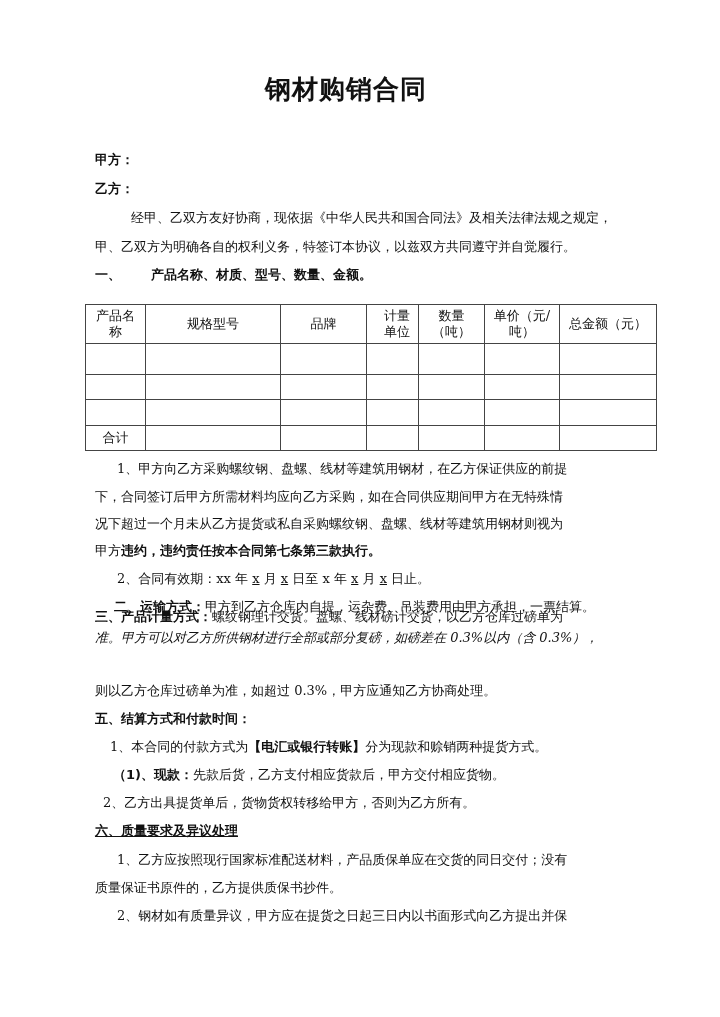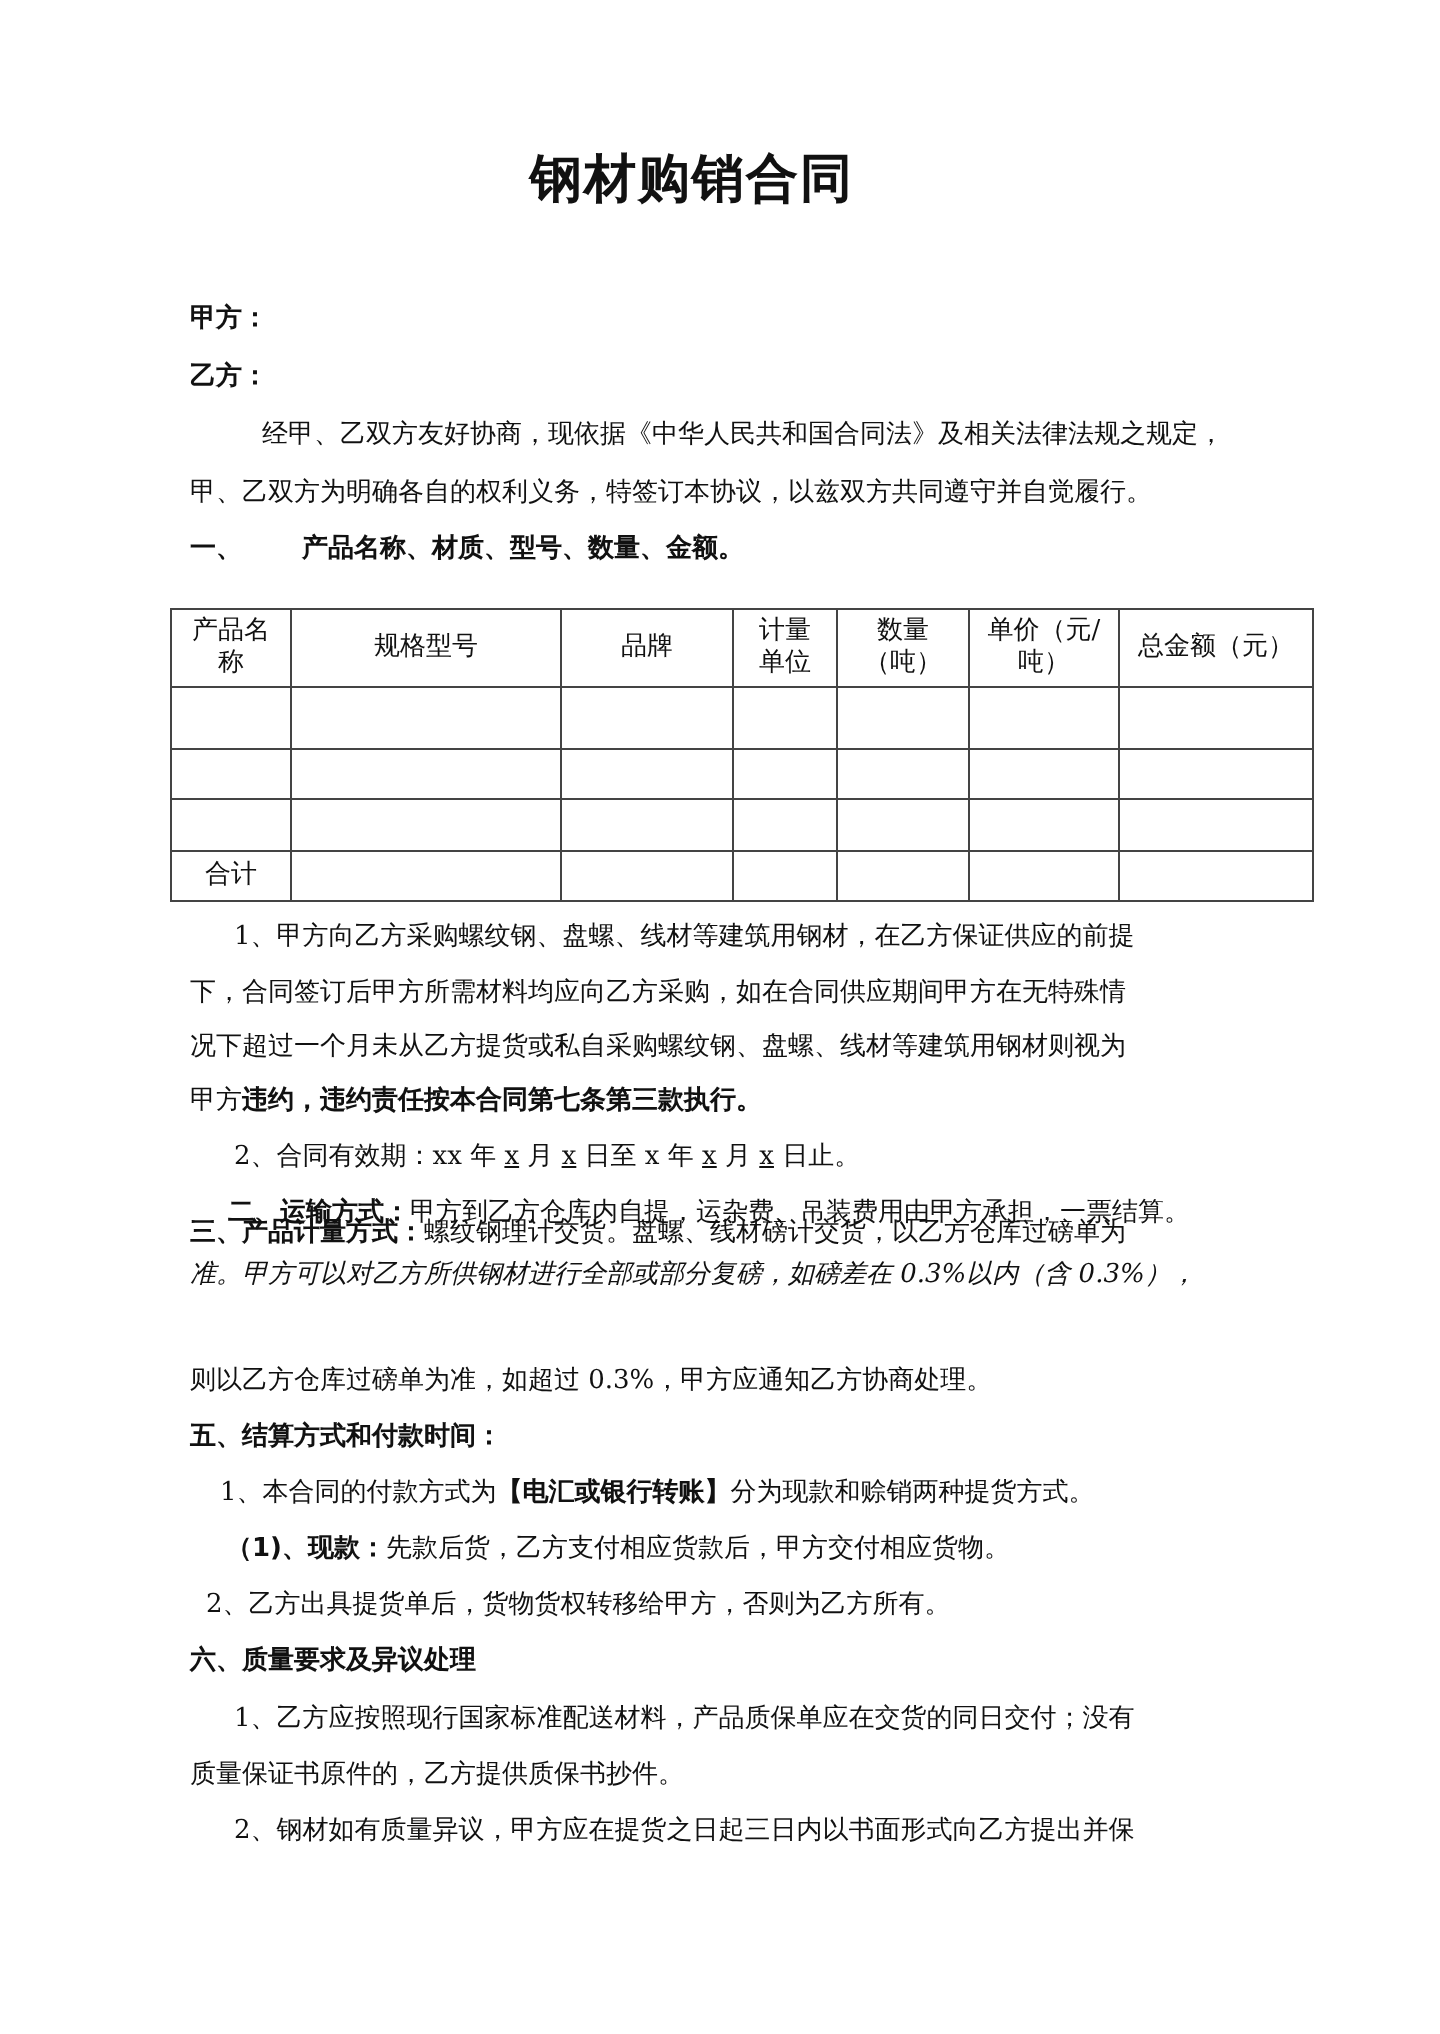--- a/index.html
+++ b/index.html
@@ -44,21 +44,21 @@
       <col style="width:52px">
       <col style="width:66px">
       <col style="width:75px">
       <col style="width:97px">
   </colgroup>
   <tbody>
       <tr class="hdr">
     <th style="padding:0 4px;">产品名称</th>
     <th>规格型号</th>
     <th>品牌</th>
-    <th style="padding:0 8px;">计量单位</th>
+    <th style="padding:0 8px;text-align:right;">计量单位</th>
     <th style="padding:0 8px;">数量（吨）</th>
     <th style="padding:0 4px;">单价（元/吨）</th>
     <th>总金额（元）</th>
   </tr>
   <tr class="r1">
     <td></td>
     <td></td>
     <td></td>
     <td></td>
     <td></td>
@@ -118,16 +118,16 @@
 
 <div class="line b" style="top:710px;">五、结算方式和付款时间：</div>
 <div class="line" style="top:738px; left:110px;">
   <span>1、本合同的付款方式为</span><span class="b">【电汇或银行转账】</span><span>分为现款和赊销两种提货方式。</span>
 </div>
 <div class="line" style="top:766px; left:113px;">
   <span class="b">（1)、现款：</span><span>先款后货，乙方支付相应货款后，甲方交付相应货物。</span>
 </div>
 <div class="line" style="top:794px; left:103px;">2、乙方出具提货单后，货物货权转移给甲方，否则为乙方所有。</div>
 
-<div class="line b" style="top:822px;">六、质量要求及异议处理</div>
+<div class="line b" style="top:822px;text-decoration:underline;">六、质量要求及异议处理</div>
 <div class="line" style="top:851px; left:117px;text-align:right;">1、乙方应按照现行国家标准配送材料，产品质保单应在交货的同日交付；没有</div>
 <div class="line" style="top:879px;">质量保证书原件的，乙方提供质保书抄件。</div>
 <div class="line" style="top:907px; left:117px;">2、钢材如有质量异议，甲方应在提货之日起三日内以书面形式向乙方提出并保</div>
 
 </body></html>

